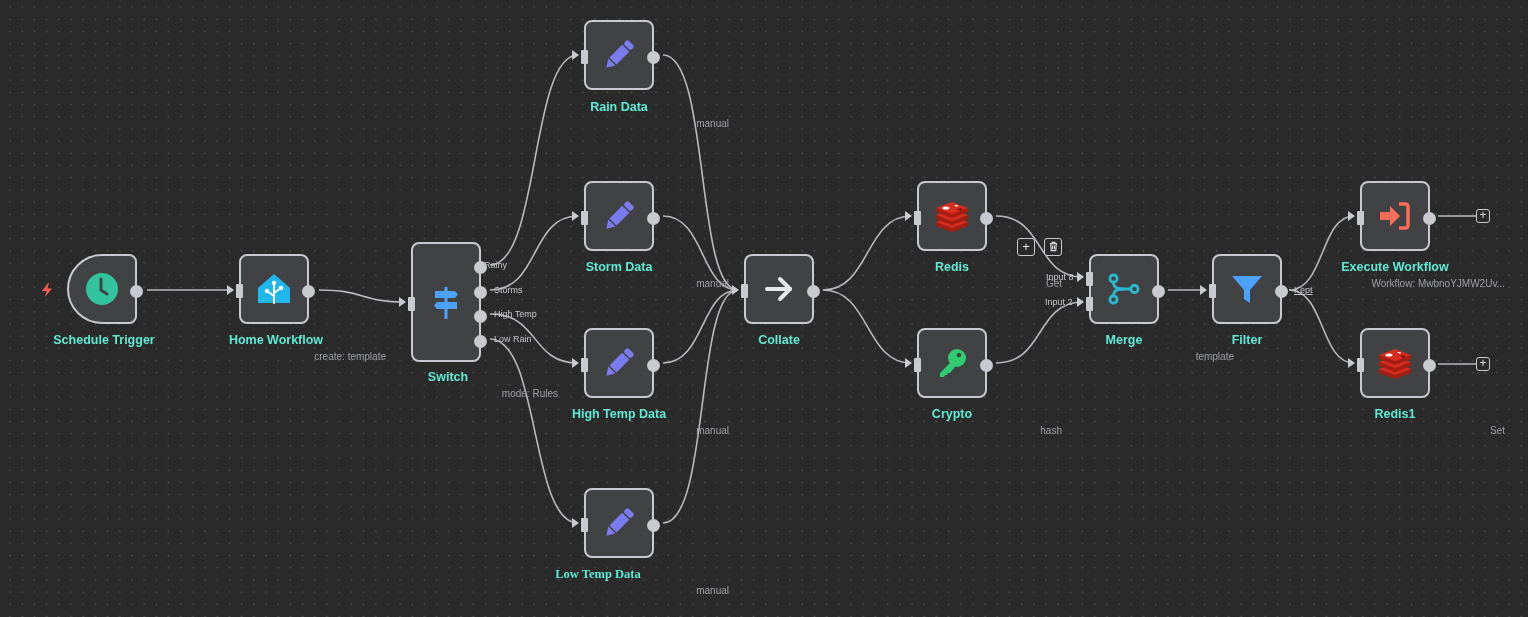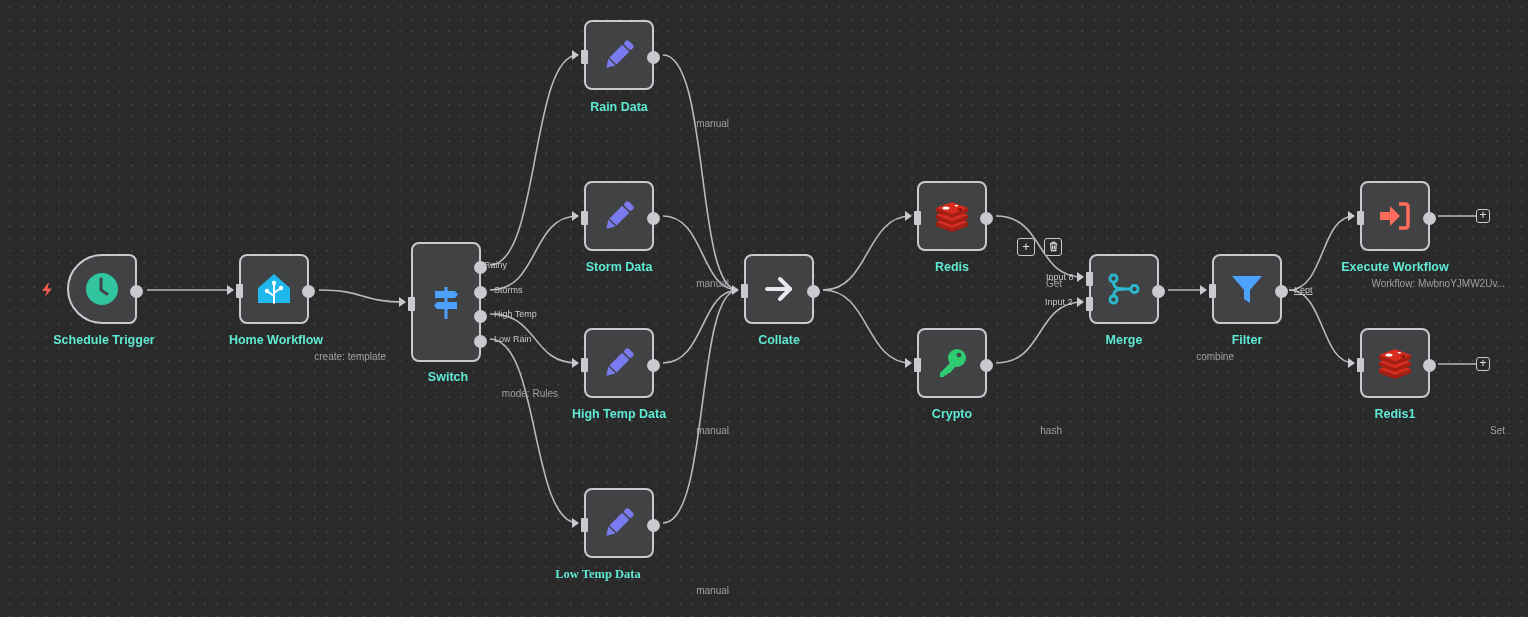--- a/index.html
+++ b/index.html
@@ -292,21 +292,21 @@
           <path d="M9.5 13 C9.5 20, 16 20, 20 20 L27 20"></path>
           <path d="M9.5 27 C9.5 20, 16 20, 20 20"></path>
         </g>
       </svg>
   </div>
   <div class="out-port"></div>
 </div>
 <div class="port-label" style="left:1046px; top:272px;">Input 8</div>
 <div class="port-label" style="left:1045px; top:297px;">Input 2</div>
 <div class="label" style="left:1014px; top:333px;">Merge</div>
-<div class="sublabel" style="left:1014px; top:351px;">combine</div>
+<div class="sublabel" style="left:1014px; top:351px;">template</div>
 
 <div class="node" style="left:1212px; top:254px;">
   <div class="in-port"></div>
   <div class="icon">
     <svg viewBox="0 0 40 40">
         <path d="M5 7 L35 7 L23 21 L23 34 L17 30 L17 21 Z" fill="#4ea2ff"></path>
       </svg>
   </div>
   <div class="out-port"></div>
 </div>

